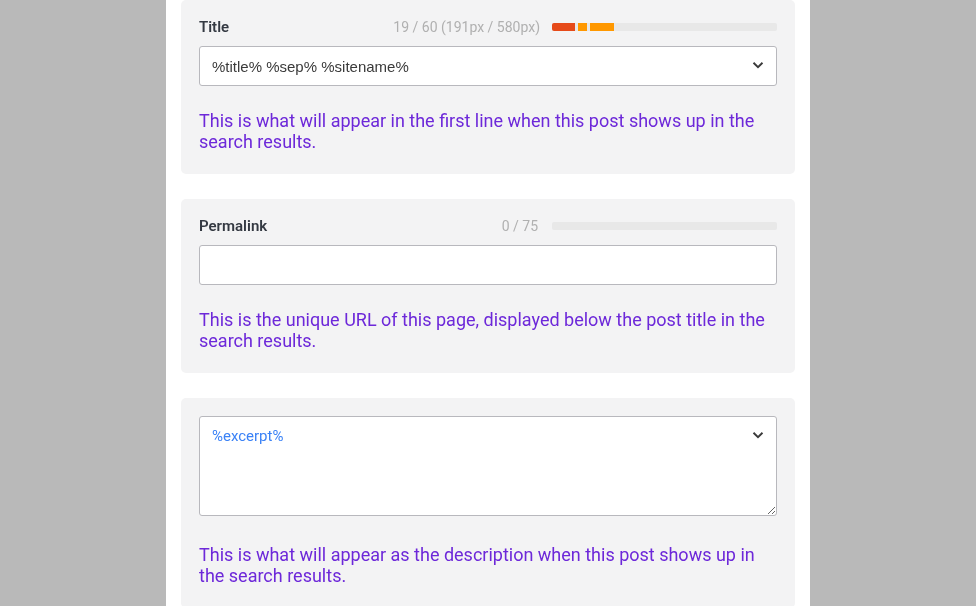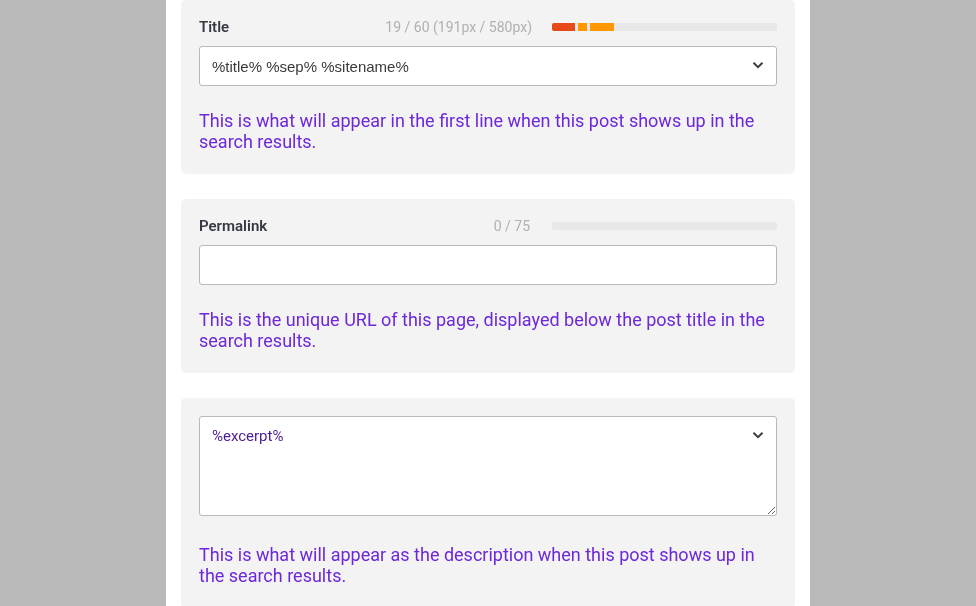--- a/index.html
+++ b/index.html
@@ -35,21 +35,21 @@
       margin-bottom: 10px;
     }
     .field-label {
       font-weight: 600;
       color: #343942;
       font-size: 15px;
     }
     .field-meta {
       display: flex;
       align-items: center;
-      gap: 20px;
+      gap: 12px;
     }
     .counter {
       color: #b0b0b0;
       font-size: 14px;
     }
     .progress-bar {
       width: 225px;
       height: 8px;
       background: #e8e8e8;
       border-radius: 2px;
@@ -75,21 +75,21 @@
       background: #ffffff;
       outline: none;
     }
     .textarea-input {
       width: 100%;
       height: 100px;
       border: 1px solid #b8b8bd;
       border-radius: 3px;
       padding: 10px 40px 10px 12px;
       font-size: 15px;
-      color: #4c1d95;
+      color: #3b82f6;
       background: #ffffff;
       outline: none;
       resize: vertical;
       font-family: inherit;
     }
     .chevron-btn {
       position: absolute;
       right: 10px;
       top: 10px;
       cursor: pointer;

